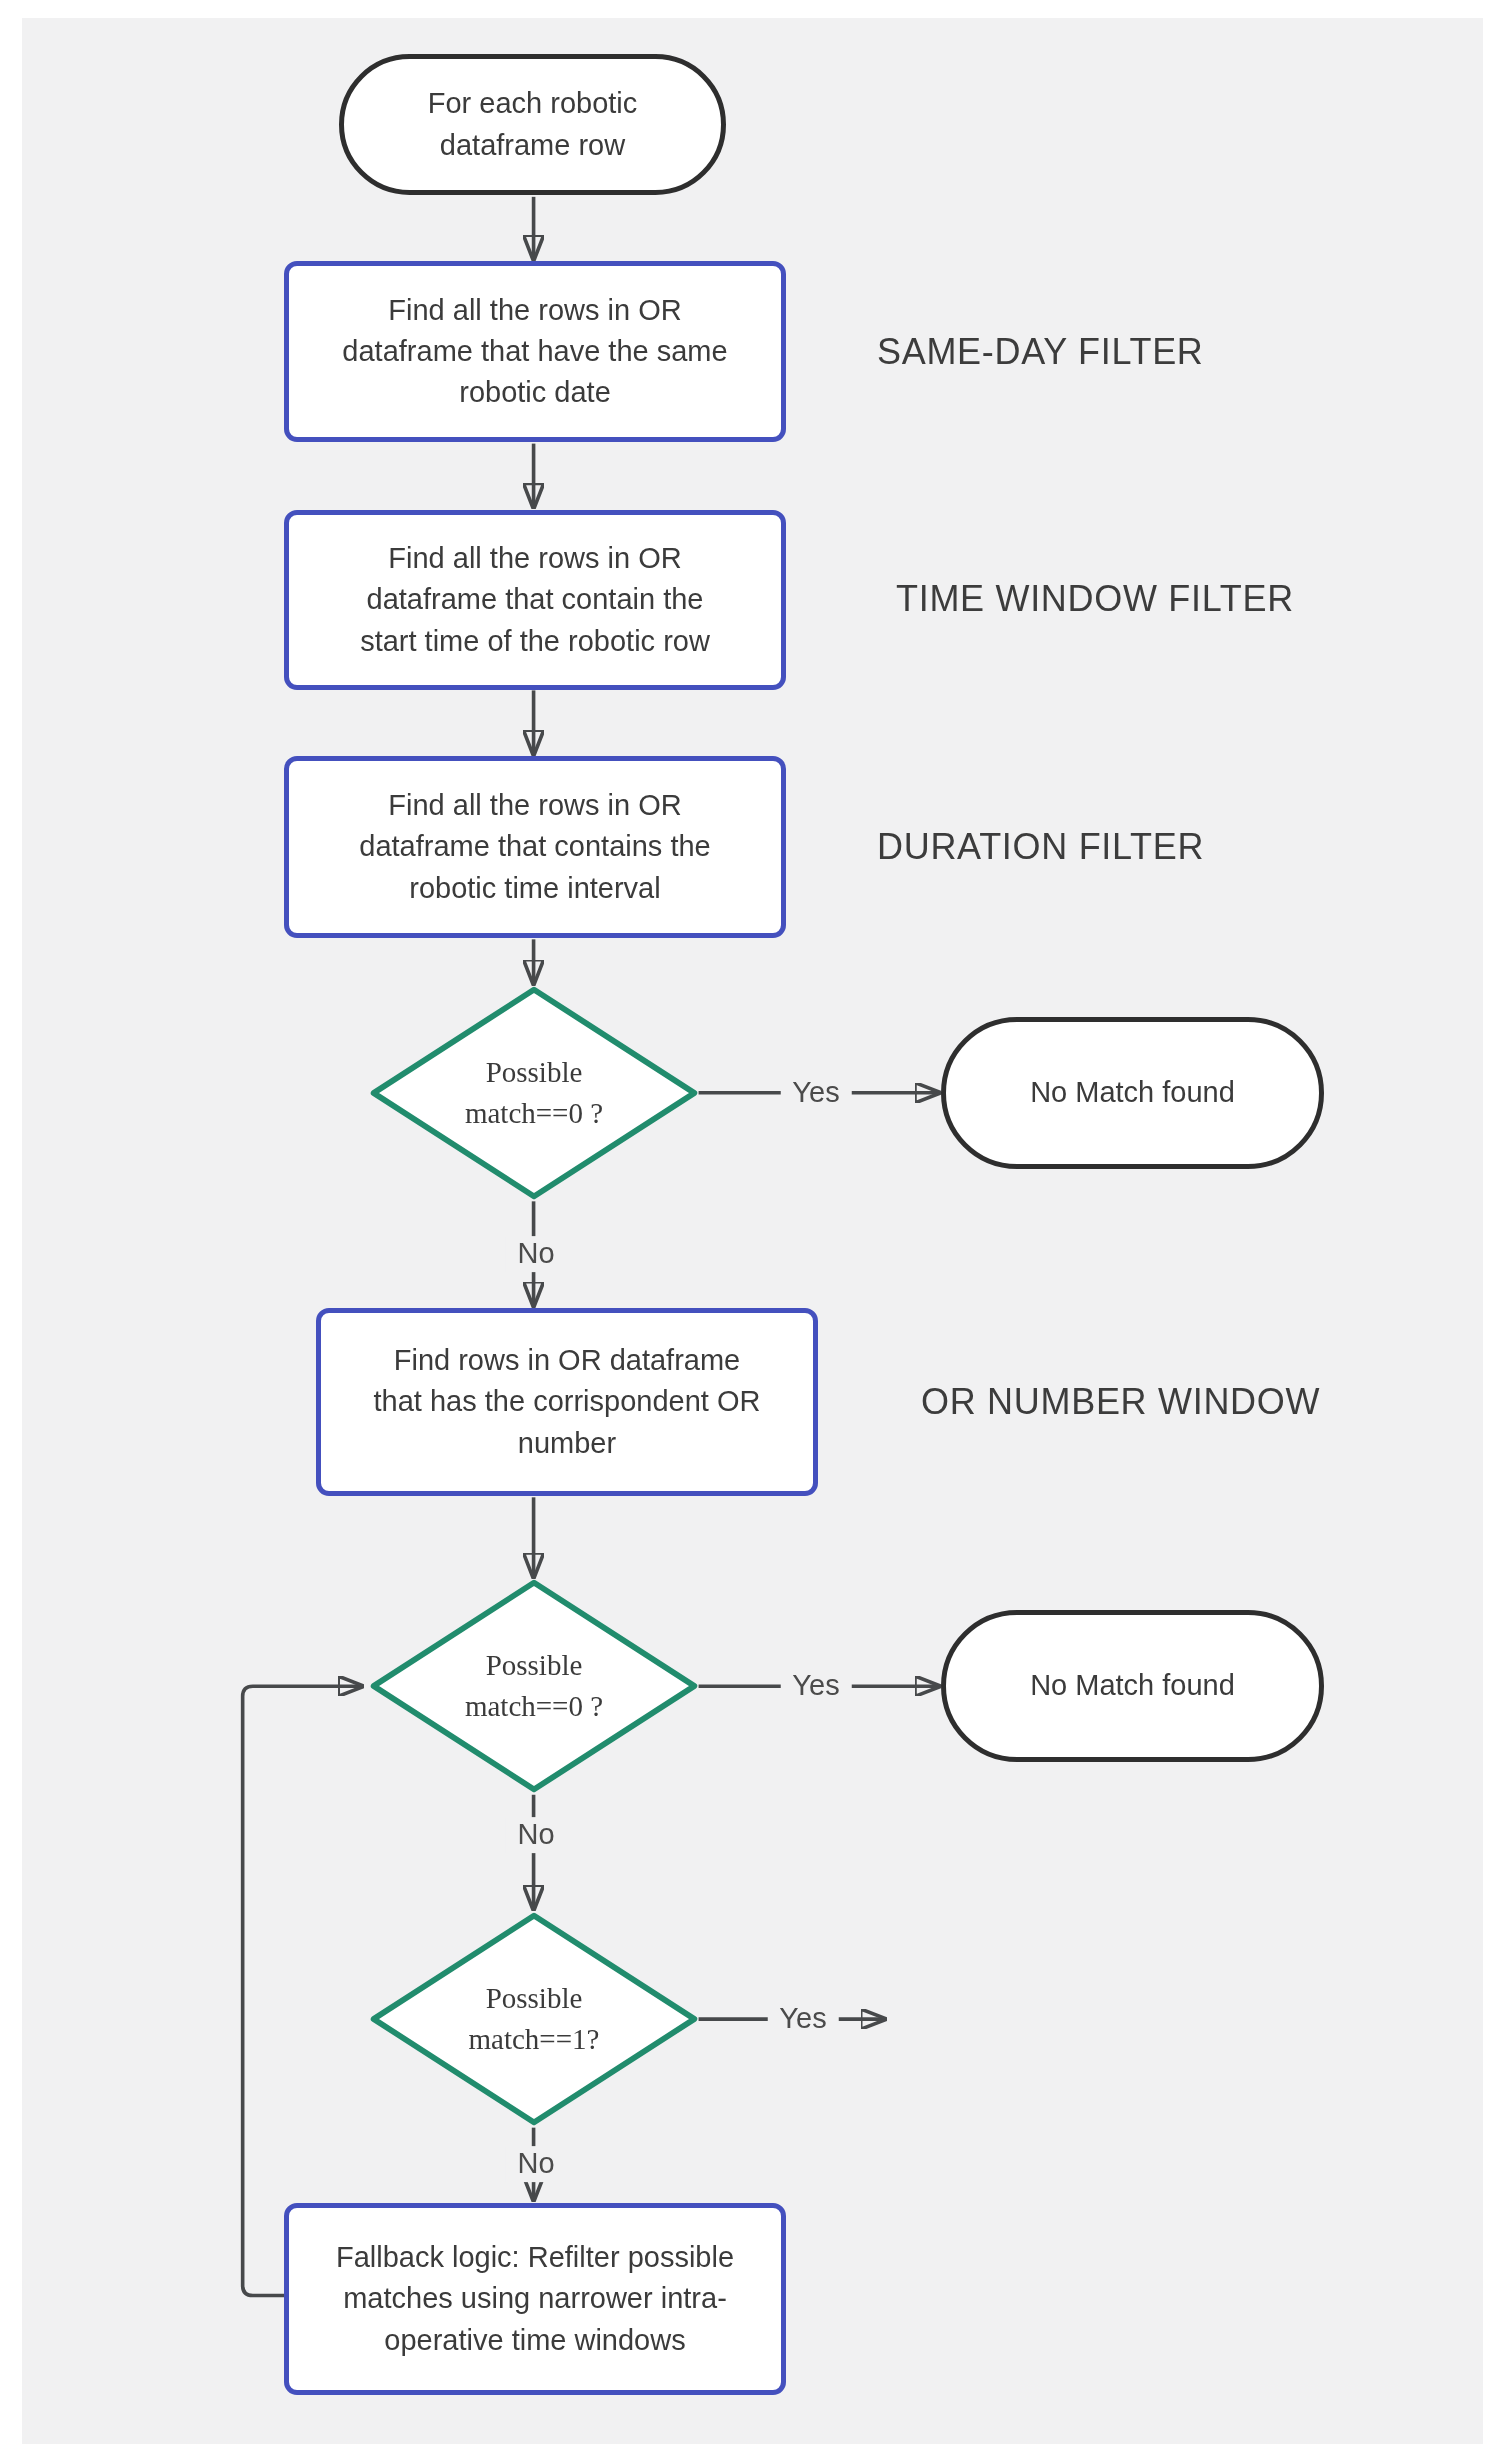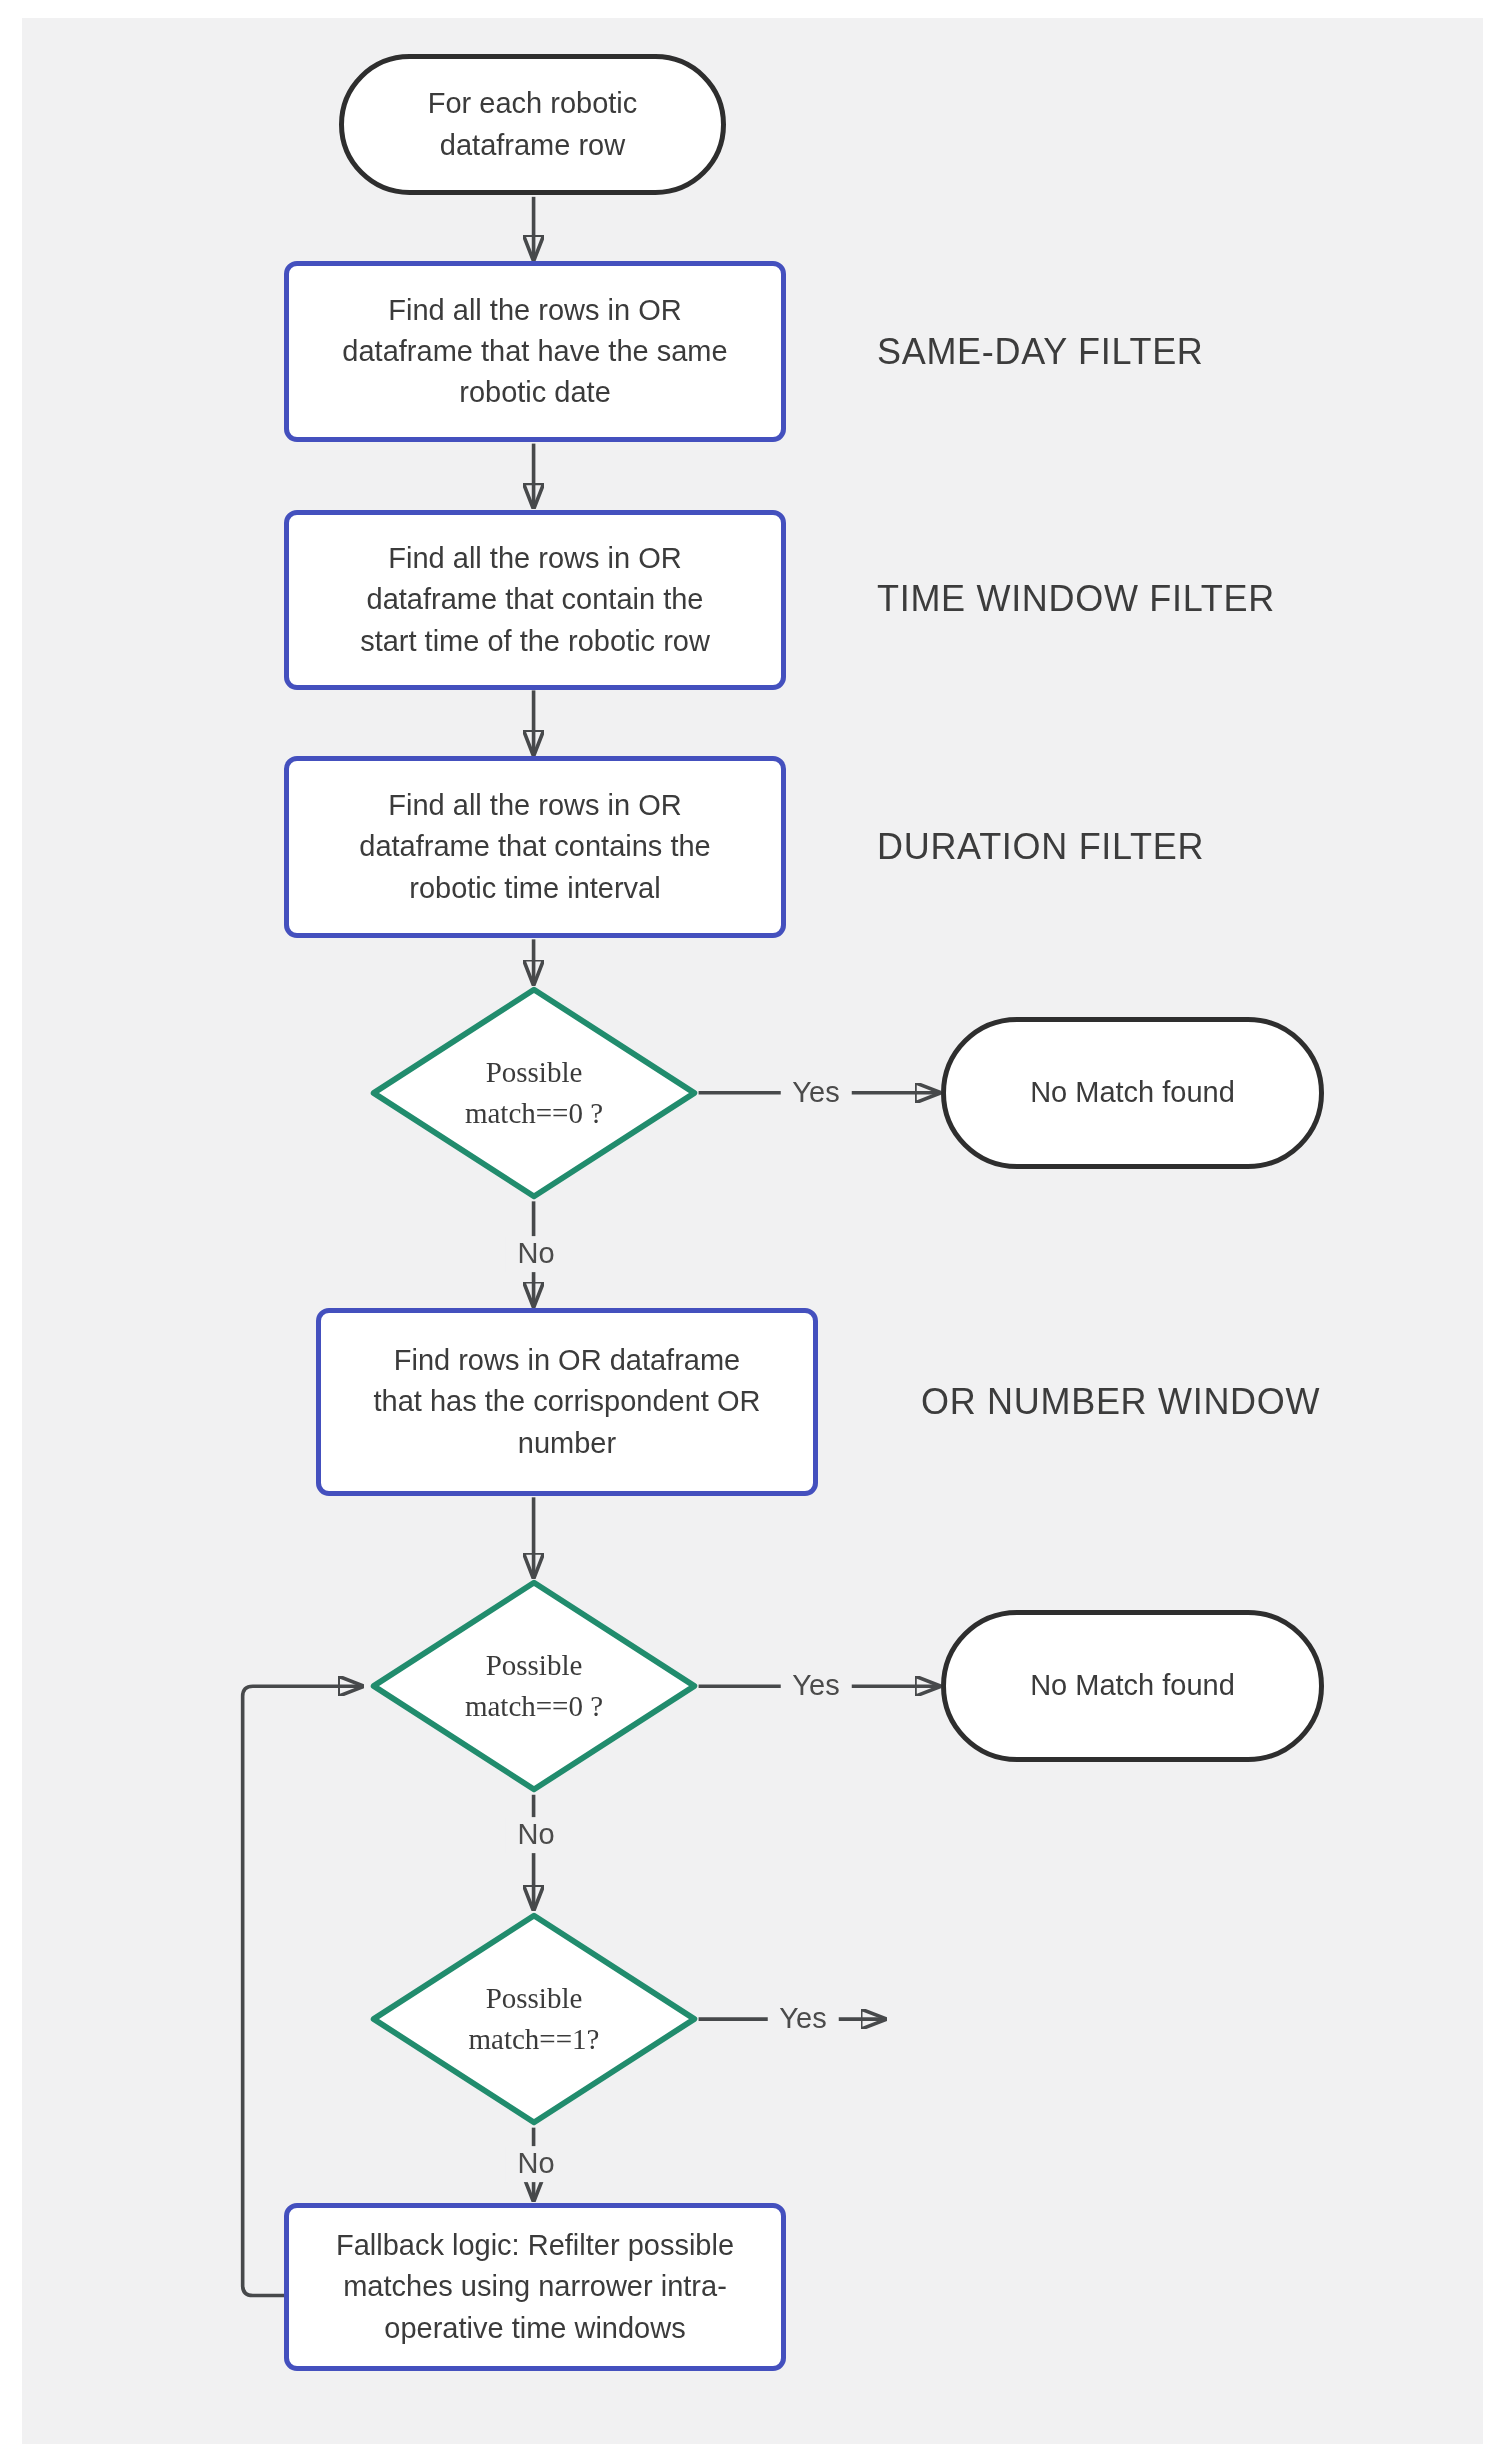--- a/index.html
+++ b/index.html
@@ -79,21 +79,21 @@
 dataframe that have the same
 robotic date</div>
   </div>
   <div class="filter-label" style="left:877px;top:352px;">SAME-DAY FILTER</div>
 
   <div class="node process" style="left:284px;top:510px;width:502px;height:180px;">
     <div class="txt">Find all the rows in OR
 dataframe that contain the
 start time of the robotic row</div>
   </div>
-  <div class="filter-label" style="left:877px;top:599px;">TIME WINDOW FILTER</div>
+  <div class="filter-label" style="left:896px;top:599px;">TIME WINDOW FILTER</div>
 
   <div class="node process" style="left:284px;top:756px;width:502px;height:182px;">
     <div class="txt">Find all the rows in OR
 dataframe that contains the
 robotic time interval</div>
   </div>
   <div class="filter-label" style="left:877px;top:847px;">DURATION FILTER</div>
 
   <div class="diamond" style="left:370px;top:986px;width:328px;height:214px;">
     <svg viewBox="0 0 453 296" preserveAspectRatio="none">
@@ -134,19 +134,19 @@
     <svg viewBox="0 0 453 296" preserveAspectRatio="none">
       <polygon points="226.5,5 448,148 226.5,291 5,148"></polygon>
     </svg>
     <div class="txt">Possible
 match==1?</div>
   </div>
   <div class="edge-label" style="left:803px;top:2019px;">Yes</div>
   <div class="edge-label" style="left:536px;top:2164px;">No</div>
 
 
-  <div class="node process" style="left:284px;top:2203px;width:502px;height:168px;">
+  <div class="node process" style="left:284px;top:2203px;width:502px;height:192px;">
     <div class="txt">Fallback logic: Refilter possible
 matches using narrower intra-
 operative time windows</div>
   </div>
 </div>
 
 
 </body></html>

